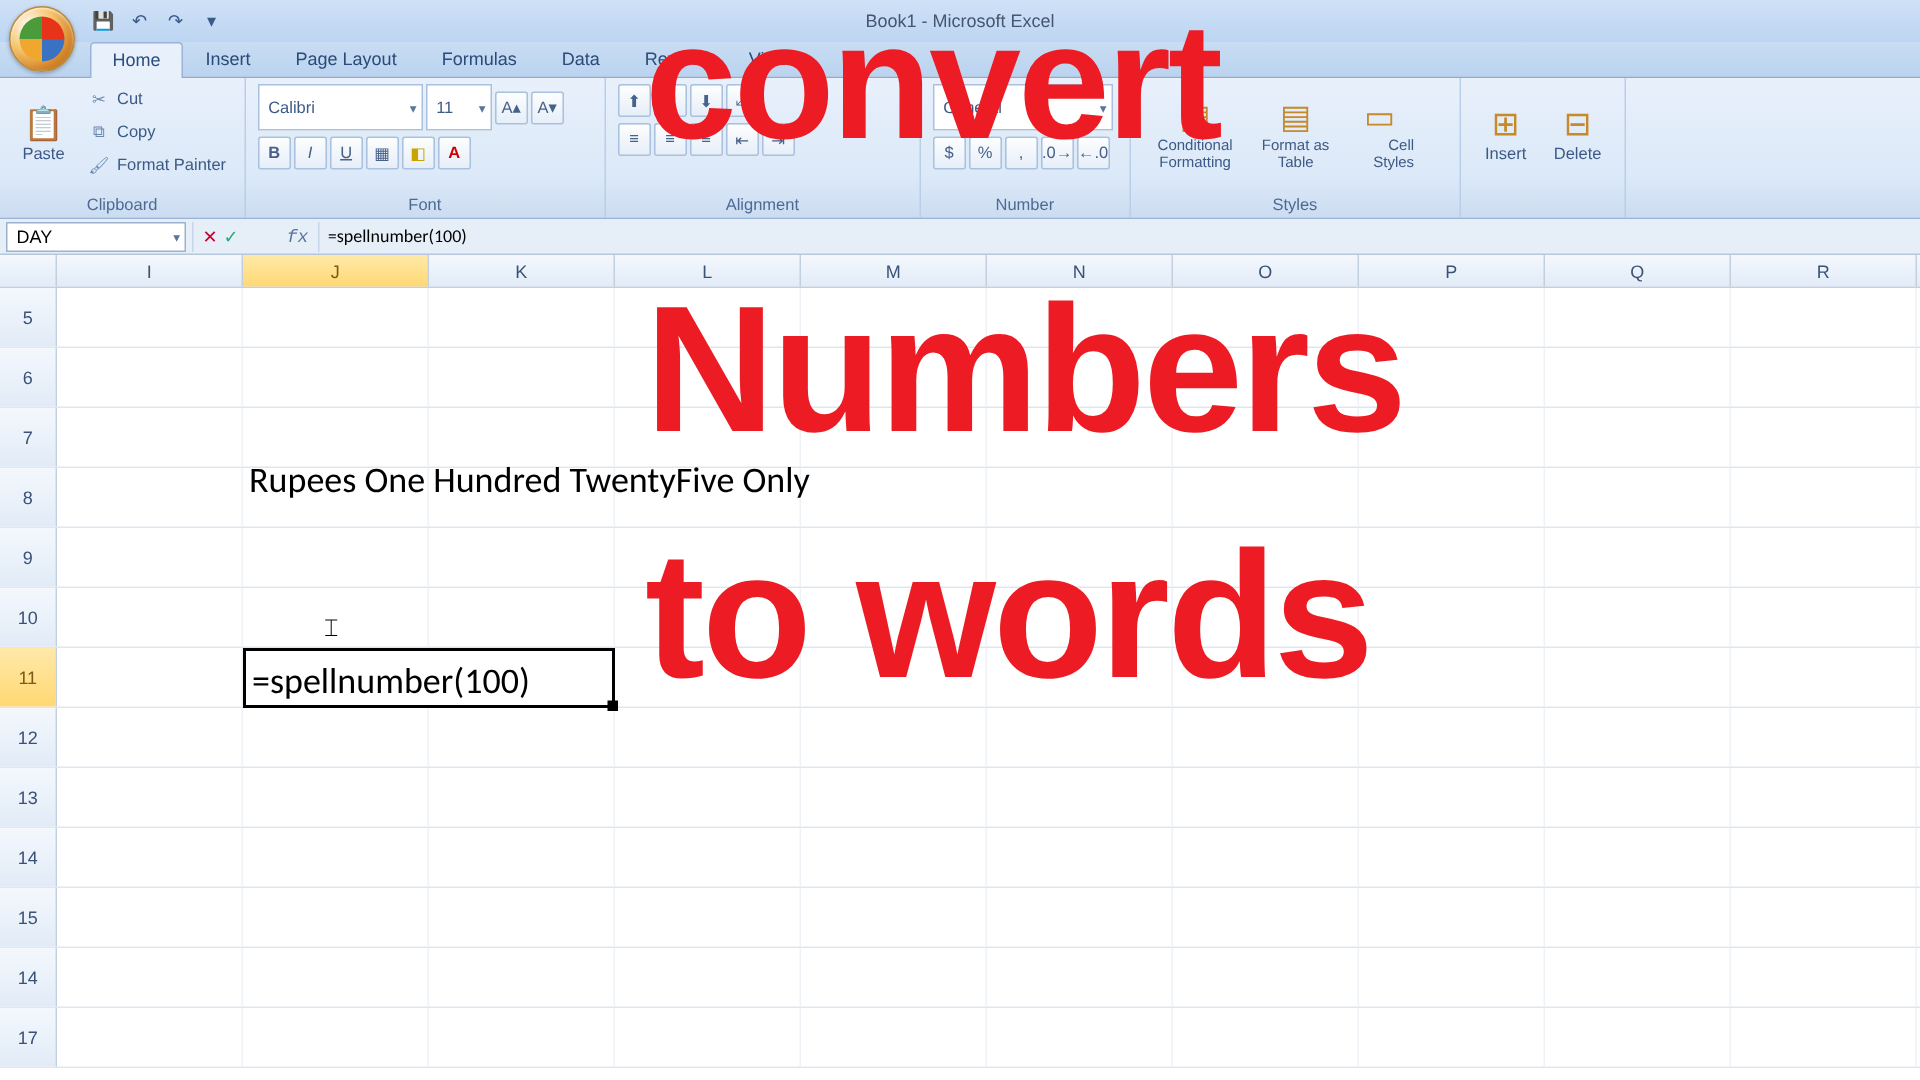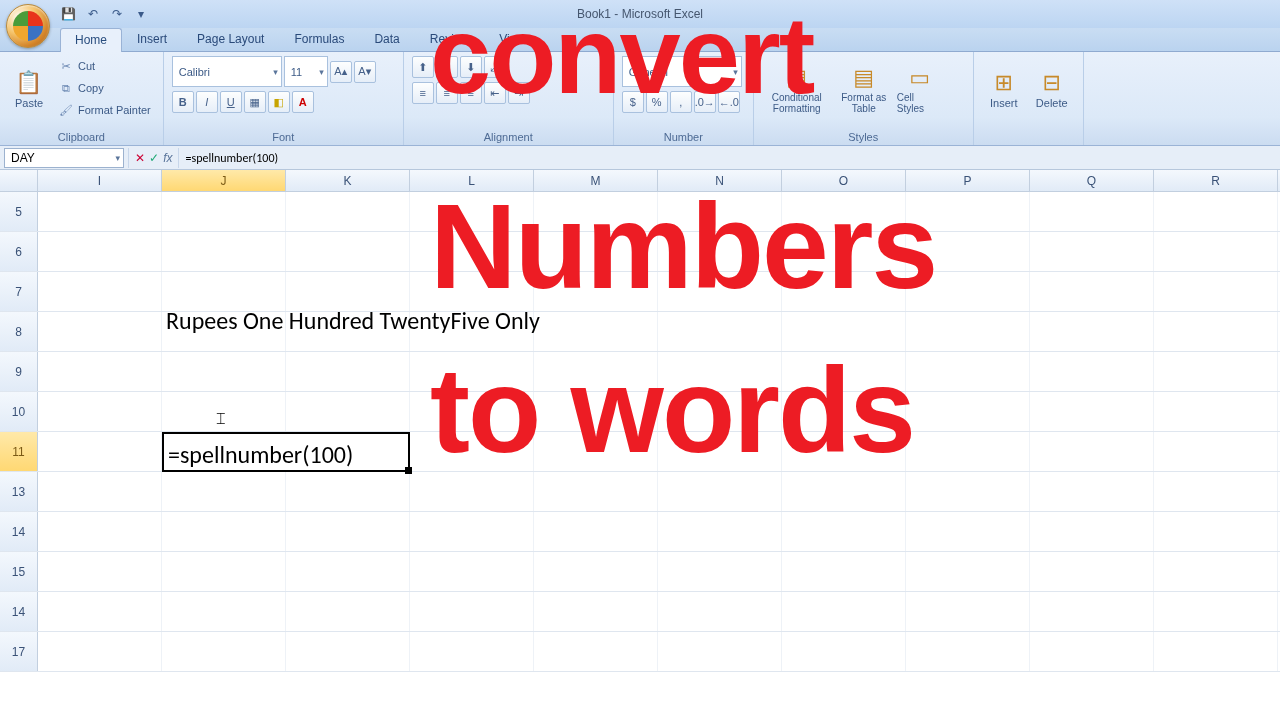--- a/index.html
+++ b/index.html
@@ -32,21 +32,21 @@
 .row { display:flex; gap:2px; align-items:center; }
 .dropdown { height:31px; border:1px solid #a9c1de; background:#fff; display:flex; align-items:center; padding:0 14px 0 6px; font-size:11px; position:relative; }
 .dropdown::after { content:"▾"; position:absolute; right:3px; color:#5a759b; font-size:9px; }
 
 
 .fbar { height:24px; background:#e6eef8; border-bottom:1px solid #b6c7dc; display:flex; align-items:center; font-size:12px; }
 .namebox { width:120px; height:20px; margin:0 4px; border:1px solid #9cb2cf; background:#fff; display:flex; align-items:center; padding:0 14px 0 6px; position:relative; }
 .namebox::after { content:"▾"; position:absolute; right:3px; font-size:9px; color:#5a759b; }
 .fbar-btns { display:flex; align-items:center; gap:4px; padding:0 6px; border-left:1px solid #c7d6ea; border-right:1px solid #c7d6ea; height:20px; }
 .fbar-btns span { color:#5a759b; font-size:12px; cursor:pointer; }
-.fx { font-style:italic; font-family:Liberation Sans, sans-serif; }
+.fx { font-style:italic; font-family:Liberation Mono, monospace;margin-left:28px; }
 .formula-input { flex:1; height:20px; border:none; background:transparent; padding-left:6px; font-size:12px; font-family:Calibri,sans-serif; outline:none; }
 
 
 .grid { position:relative; background:#fff; }
 .header-row { display:flex; height:22px; background:linear-gradient(#f4f8fd,#e1ebf7); border-bottom:1px solid #c2cfdf; }
 .corner { width:38px; border-right:1px solid #c2cfdf; background:linear-gradient(#f4f8fd,#e1ebf7); }
 .colhead { width:124px; text-align:center; border-right:1px solid #c2cfdf; font-size:12px; color:#3a5277; line-height:22px; }
 .colhead.active { background:linear-gradient(#ffe9a9,#ffd873); color:#7b5a15; }
 .rows { }
 .row-line { display:flex; height:40px; border-bottom:1px solid #dfe6ef; }
@@ -185,21 +185,21 @@
       <div class="big-btn" style="width:70px">
           <span class="ico">▦</span>
           <span style="font-size:10px;text-align:center">Conditional Formatting</span>
         </div>
       <div class="big-btn" style="width:56px">
           <span class="ico">▤</span>
           <span style="font-size:10px;text-align:center">Format as Table</span>
         </div>
       <div class="big-btn" style="width:48px">
           <span class="ico">▭</span>
-          <span style="font-size:10px;text-align:left">Cell Styles</span>
+          <span style="font-size:10px;text-align:right">Cell Styles</span>
         </div>
     </div>
     <div class="group-label">Styles</div>
   </div>
 
   <div class="group" style="min-width:110px">
     <div class="group-body">
       <div class="big-btn" style="width:44px">
           <span class="ico">⊞</span>
           <span>Insert</span>
@@ -325,20 +325,33 @@
         <div class="cell"></div>
         <div class="cell"></div>
         <div class="cell"></div>
         <div class="cell"></div>
         <div class="cell"></div>
         <div class="cell"></div>
         <div class="cell"></div>
         <div class="cell"></div>
       </div>
       <div class="row-line">
+        <div class="rowhead">12</div>
+        <div class="cell"></div>
+        <div class="cell"></div>
+        <div class="cell"></div>
+        <div class="cell"></div>
+        <div class="cell"></div>
+        <div class="cell"></div>
+        <div class="cell"></div>
+        <div class="cell"></div>
+        <div class="cell"></div>
+        <div class="cell"></div>
+      </div>
+      <div class="row-line">
         <div class="rowhead">13</div>
         <div class="cell"></div>
         <div class="cell"></div>
         <div class="cell"></div>
         <div class="cell"></div>
         <div class="cell"></div>
         <div class="cell"></div>
         <div class="cell"></div>
         <div class="cell"></div>
         <div class="cell"></div>

